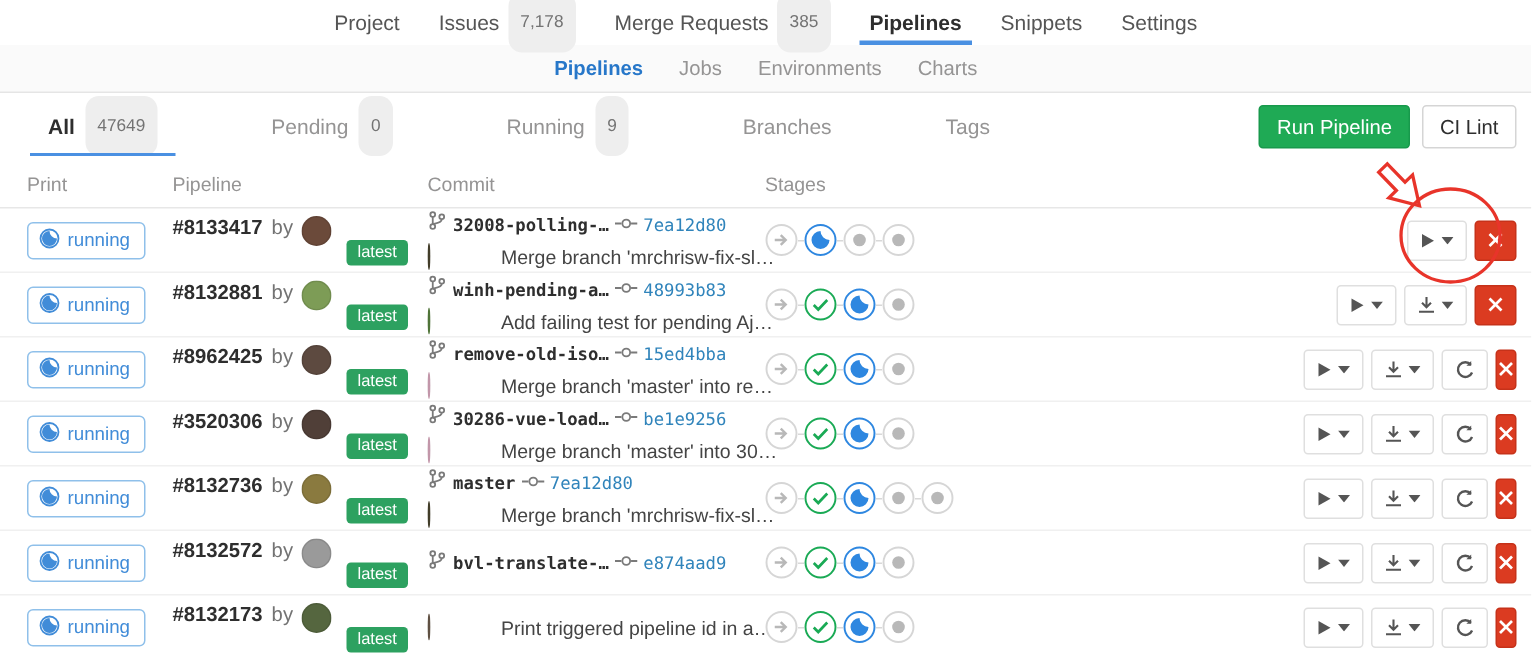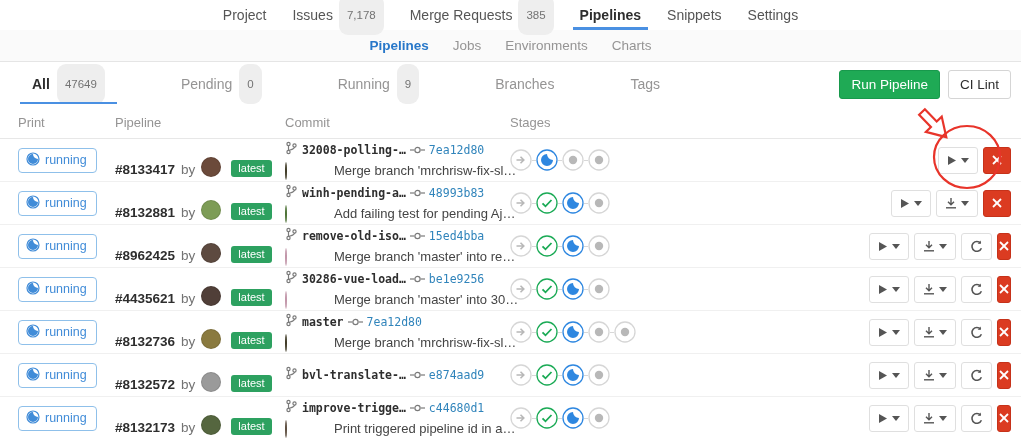--- a/index.html
+++ b/index.html
@@ -33,21 +33,21 @@
   
   .grid { display:grid; grid-template-columns:97px 170px 225px 1fr 142px; align-items:center; padding-left:18px; padding-right:10px; }
   .thead { height:33px; border-bottom:1px solid #e7e7e7; }
   .thead > div { font-size:13px; color:#959494; }
   .prow { height:43px; border-bottom:1px solid #f0f0f0; }
 
   
   .status-badge { display:inline-flex; align-items:center; gap:5px; border:1px solid #8fc0ea; color:#418cd8; border-radius:4px; padding:3px 9px 3px 7px; font-size:12.5px; cursor:pointer; background:#fff; }
 
   
-  .pipe-cell { display:flex; align-items:flex-end; gap:6px; font-size:13.5px; }
+  .pipe-cell { display:flex; align-items:flex-start; gap:6px; font-size:13.5px; }
   .pipe-id { font-weight:bold; color:#2e2e2e; }
   .pipe-by { color:#737373; }
   .avatar { border-radius:50%; display:inline-block; border:1px solid rgba(0,0,0,.1); }
   .avatar-20 { width:20px; height:20px; }
   .avatar-18 { width:18px; height:18px; }
   .latest-badge { background:#2da160; color:#fff; font-size:11px; border-radius:3px; padding:2.5px 7px; margin-left:4px;margin-top:16px; }
 
   
   .commit-cell { display:flex; flex-direction:column; gap:3px; justify-content:center; }
   .commit-line1 { display:flex; align-items:center; gap:4px; white-space:nowrap; }
@@ -450,21 +450,21 @@
     <div>
       <span class="status-badge">
         <span class="badge-icon"><svg width="14" height="14" viewBox="0 0 14 14">
                 <circle cx="7" cy="7" r="6" fill="none" stroke="#418cd8" stroke-width="1.2"></circle>
                 <path fill="#418cd8" d="M7,2 A5,5 0 1,0 12,7 A5,5 0 0,1 7,2 Z"></path>
               </svg></span>
         <span>running</span>
       </span>
     </div>
     <div class="pipe-cell">
-      <a class="pipe-id">#4435621</a>
+      <a class="pipe-id">#3520306</a>
       <span class="pipe-by">by</span>
       <span class="avatar avatar-20" style="background: rgb(80, 63, 56);"></span>
       <span class="latest-badge">latest</span>
     </div>
     <div class="commit-cell">
       <div class="commit-line1">
         <span class="ref-icon"><svg width="13" height="14" viewBox="0 0 13 14">
                 <g stroke="#7a7a7a" stroke-width="1.2" fill="none">
                   <circle cx="3.5" cy="3" r="1.6"></circle>
                   <circle cx="3.5" cy="11" r="1.6"></circle>
@@ -786,39 +786,20 @@
         <span>running</span>
       </span>
     </div>
     <div class="pipe-cell">
       <a class="pipe-id">#8132173</a>
       <span class="pipe-by">by</span>
       <span class="avatar avatar-20" style="background: rgb(85, 102, 63);"></span>
       <span class="latest-badge">latest</span>
     </div>
     <div class="commit-cell">
-      <div class="commit-line1">
-        <span class="ref-icon"><svg width="13" height="14" viewBox="0 0 13 14">
-                <g stroke="#7a7a7a" stroke-width="1.2" fill="none">
-                  <circle cx="3.5" cy="3" r="1.6"></circle>
-                  <circle cx="3.5" cy="11" r="1.6"></circle>
-                  <circle cx="9.5" cy="4.5" r="1.6"></circle>
-                  <path d="M3.5 4.6 v4.8 M9.5 6.1 c0 2.4 -3.5 2.6 -6 3.3"></path>
-                </g>
-              </svg></span>
-        <a class="branch-name">improve-trigge…</a>
-        <span class="ref-icon"><svg width="15" height="10" viewBox="0 0 15 10">
-                <g stroke="#7a7a7a" stroke-width="1.2" fill="none">
-                  <circle cx="7.5" cy="5" r="2.6"></circle>
-                  <line x1="0" y1="5" x2="4.3" y2="5"></line>
-                  <line x1="10.7" y1="5" x2="15" y2="5"></line>
-                </g>
-              </svg></span>
-        <a class="sha-link">c44680d1</a>
-      </div>
       <div class="commit-line2">
         <span class="avatar avatar-18" style="background: rgb(106, 90, 74);"></span>
         <a class="commit-msg">Print triggered pipeline id in a…</a>
       </div>
     </div>
     <div class="stages-cell">
           <span class="stage">
             <svg width="22" height="22" viewBox="0 0 22 22">
               <circle cx="11" cy="11" r="10" fill="#fff" stroke="#d6d6d6" stroke-width="1.3"></circle>
               <path d="M6.5 11 h7 M10.5 7.8 L13.8 11 L10.5 14.2" fill="none" stroke="#b8b8b8" stroke-width="1.6"></path>

